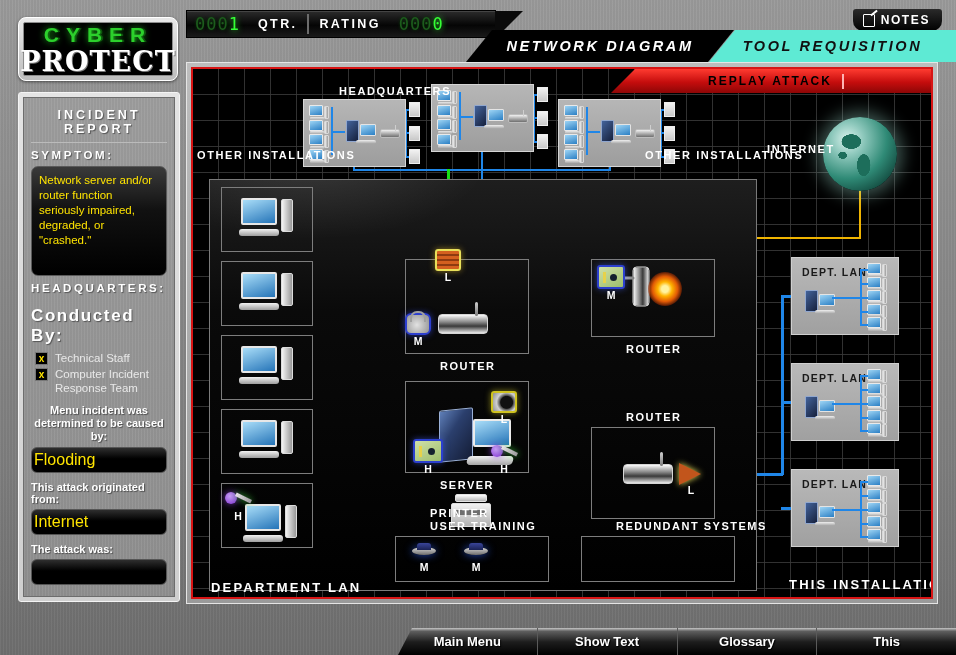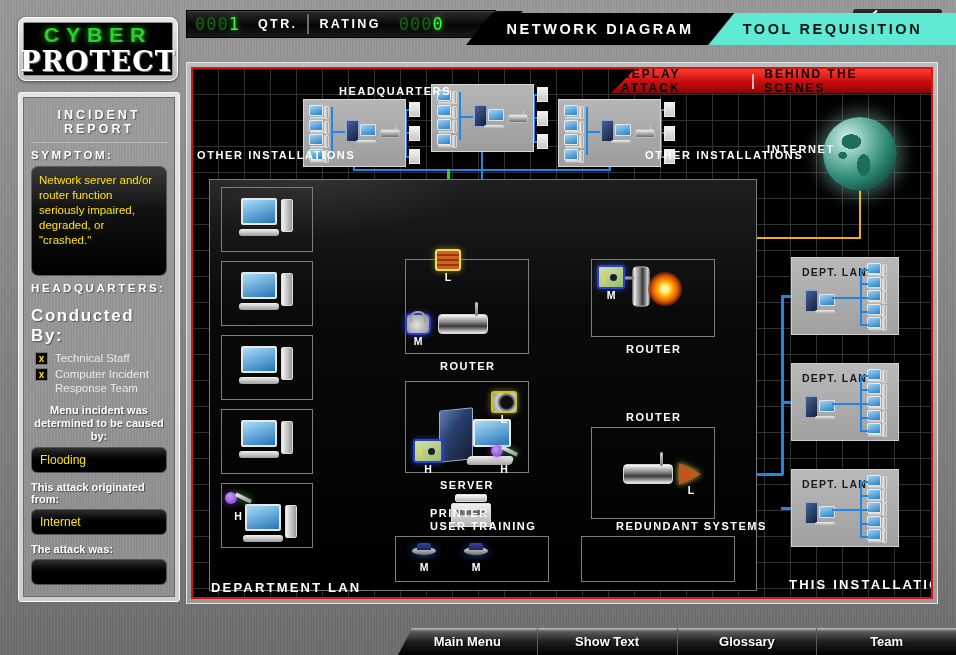--- a/index.html
+++ b/index.html
@@ -40,21 +40,21 @@
   .notes {
     position:absolute; right:14px; top:9px; height:22px; padding:0 12px 0 10px;
     background:linear-gradient(180deg,#2a2a2a,#000);
     color:#fff; font-size:12px; font-weight:bold; letter-spacing:1.6px;
     display:flex; align-items:center; gap:6px;
     border-radius:3px 3px 10px 10px; cursor:pointer;
   }
   .notes-ic{ width:12px;height:13px; border:1.6px solid #fff; border-radius:1px; position:relative;}
   .notes-ic:after{content:"";position:absolute;right:-4px;top:-3px;width:8px;height:2px;background:#fff;transform:rotate(-40deg);}
 
-  .tabwrap { position:absolute; left:466px; top:13px; width:490px; height:48px; }
+  .tabwrap { position:absolute; left:466px; top:30px; width:490px; height:48px;font-style:italic; }
   .tab {
     position:absolute; top:0; height:32px; display:flex; align-items:center;
     justify-content:center; font-size:14.5px; font-weight:bold; letter-spacing:2.6px;
     cursor:pointer;
   }
   .tab.active { left:0; width:268px; background:#000; color:#fff;
     clip-path: polygon(26px 0, 268px 0, 242px 32px, 0 32px); }
   .tab.inactive { left:243px; width:247px; background:#5eead4; color:#111;
     clip-path: polygon(26px 0, 247px 0, 247px 32px, 0 32px); }
 
@@ -122,22 +122,22 @@
   .sb-note {
     color:#fff; font-size:11px; font-weight:bold; line-height:13px; text-align:center;
     padding:8px 2px 4px; text-shadow:1px 1px 1px #4d4d4d;
   }
   .sb-qlabel {
     color:#fff; font-size:11px; font-weight:bold; padding:8px 0 4px;
     text-shadow:1px 1px 1px #4d4d4d;
   }
   .field {
     height:26px; background:linear-gradient(180deg,#2e2e2e,#000 45%);
-    border:1px solid #555; border-radius:6px; color:#ffe400; font-size:12px;
-    display:flex; align-items:center; padding:0 8px; cursor:pointer;
+    border:1px solid #555; border-radius:6px; color:#ffe400; font-size:16px;
+    display:flex; align-items:center; padding:0 2px; cursor:pointer;
   }
 
   
   #diagram {
     position:absolute; left:186px; top:62px; width:752px; height:542px;
     background:linear-gradient(180deg,#bdbdbd,#9a9a9a);
     border:1px solid #e5e5e5; padding:4px;
   }
   #diagram .screen {
     position:relative; width:100%; height:100%; background:#000;
@@ -381,21 +381,20 @@
   <div class="field"></div>
  </div>
 </div>
 
 <div id="diagram">
  <div class="screen">
 
   <div class="redtabs">
     <div class="redtab">REPLAY ATTACK</div>
     <div class="redsep"></div>
-    <div class="redtab">BEHIND THE SCENES</div>
   </div>
 
   <div class="mono-lbl" style="left:4px; top:80px;">OTHER INSTALLATIONS</div>
   <div class="mono-lbl" style="left:146px; top:16px;">HEADQUARTERS</div>
   <div class="mono-lbl" style="left:452px; top:80px;">OTHER INSTALLATIONS</div>
   <div class="mono-lbl" style="left:574px; top:74px;">INTERNET</div>
 
   <div class="instbox" style="left:110px; top:30px; width:103px; height:68px;">
     <div class="nodecol" style="left:5px; top:5px; height:58px;">
       <div class="pc">
@@ -791,14 +790,14 @@
 
   <div class="mono-lbl" style="left:596px; top:508px; font-size:13px; letter-spacing:2.2px;">THIS INSTALLATION</div>
 
  </div>
 </div>
 
 <div id="bottom">
   <div class="bbtn">Main Menu</div>
   <div class="bbtn">Show Text</div>
   <div class="bbtn">Glossary</div>
-  <div class="bbtn">Team</div>
+  <div class="bbtn">This</div>
 </div>
 
 </body></html>

